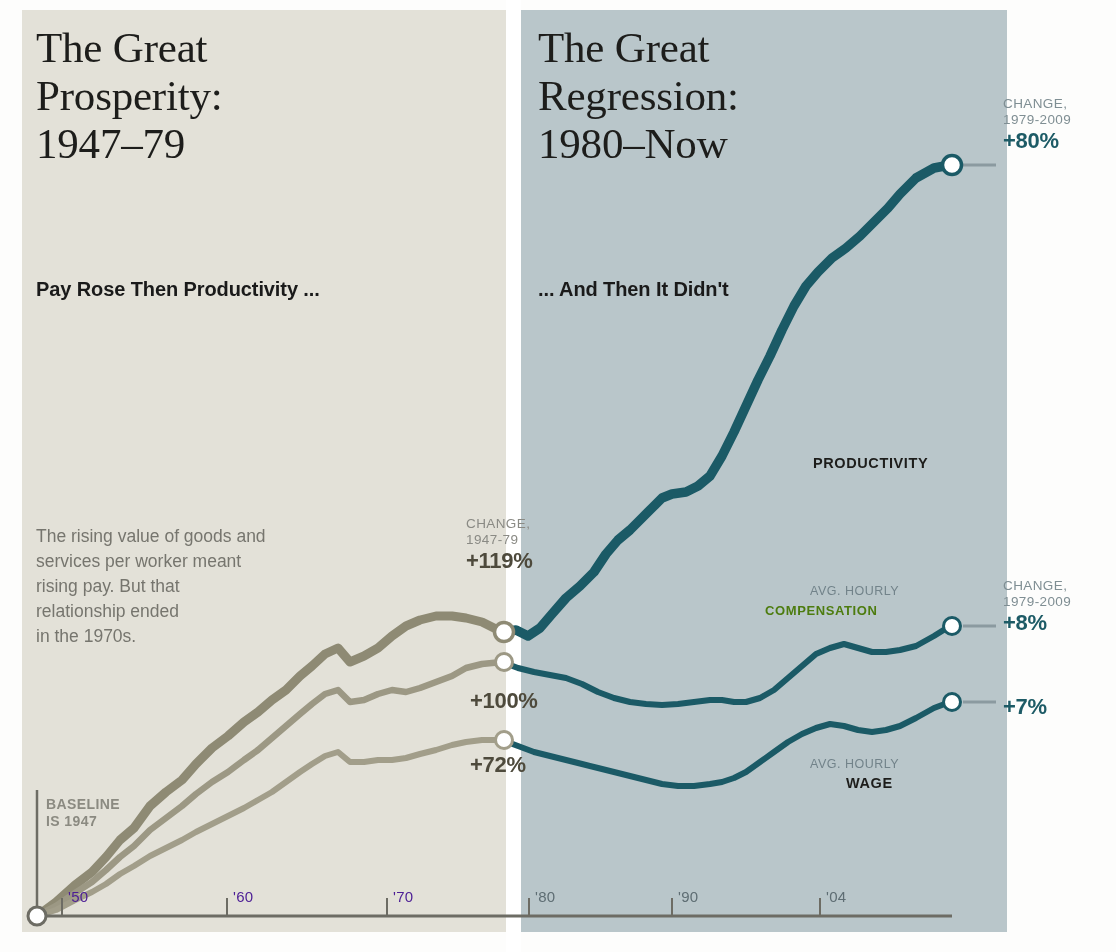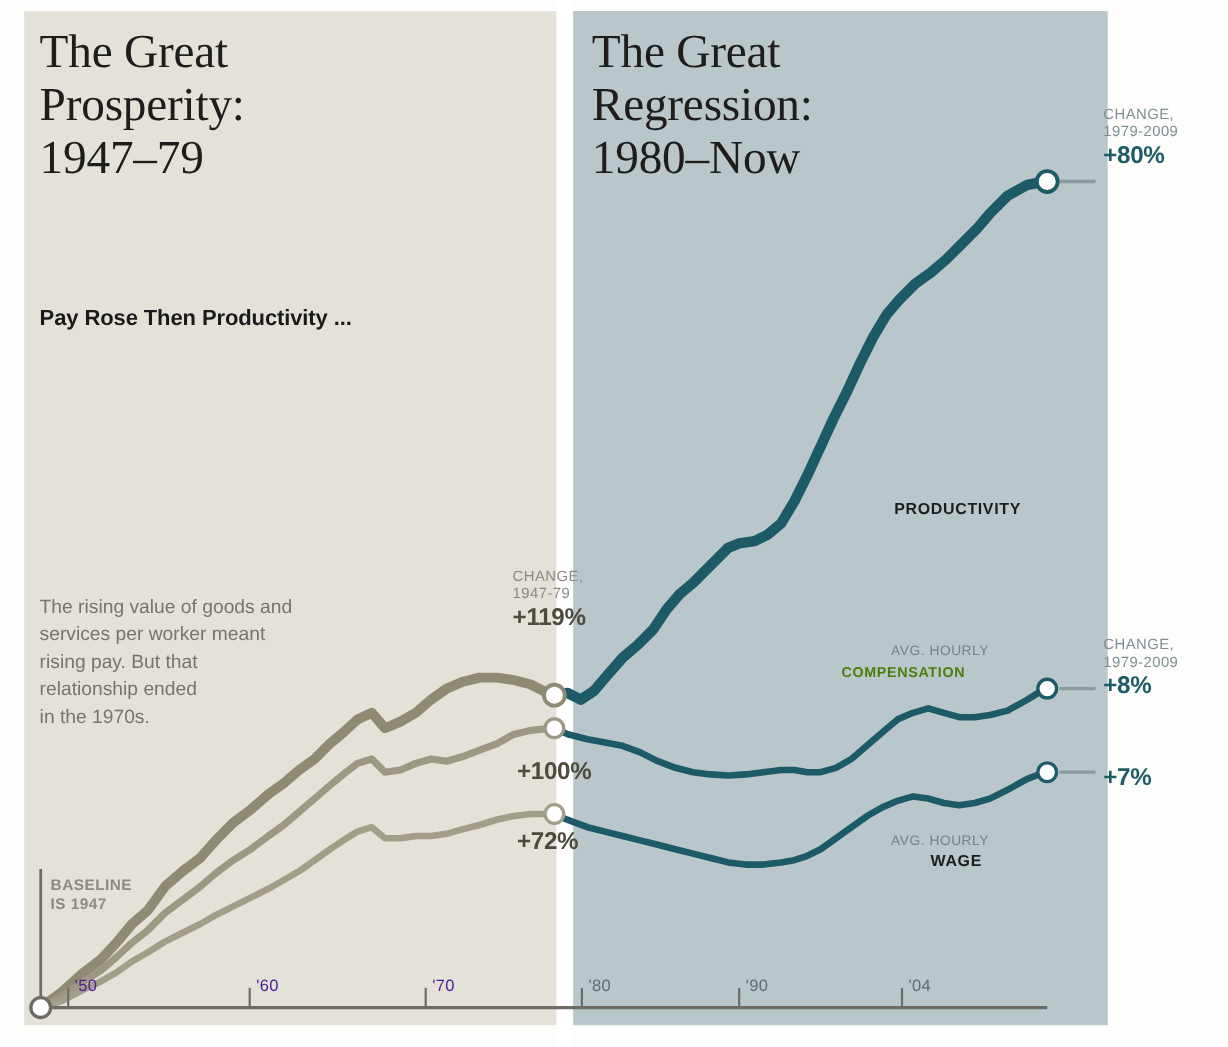--- a/index.html
+++ b/index.html
@@ -43,21 +43,21 @@
   .bodytext{
     position:absolute;
     left:36px;
     width:290px;
     font-size:17.5px;
     line-height:25px;
     color:#76756e;
     white-space:pre-line;
   }
   #body-1{top:336px;}
-  #body-2{top:539px;}
+  #body-2{top:524px;}
 
   
   #chart{position:absolute;left:0;top:0;width:1116px;height:952px;}
 
   
   .ann{position:absolute;}
   .ann-kicker{
     font-size:13.5px;
     line-height:16px;
     letter-spacing:0.4px;
@@ -200,20 +200,21 @@
   </svg>
 
   <div class="headline" id="headline-left">The Great
 Prosperity:
 1947–79</div>
   <div class="headline" id="headline-right">The Great
 Regression:
 1980–Now</div>
 
   <div class="subhead" id="subhead-left">Pay Rose Then Productivity ...</div>
+  <div class="subhead" id="subhead-right">... And Then It Didn't</div>
 
   <div class="bodytext" id="body-2">The rising value of goods and
 services per worker meant
 rising pay. But that
 relationship ended
 in the 1970s.</div>
 
   <div class="ann" id="ann-1947">
     <div class="ann-kicker">CHANGE,
 1947-79</div>

